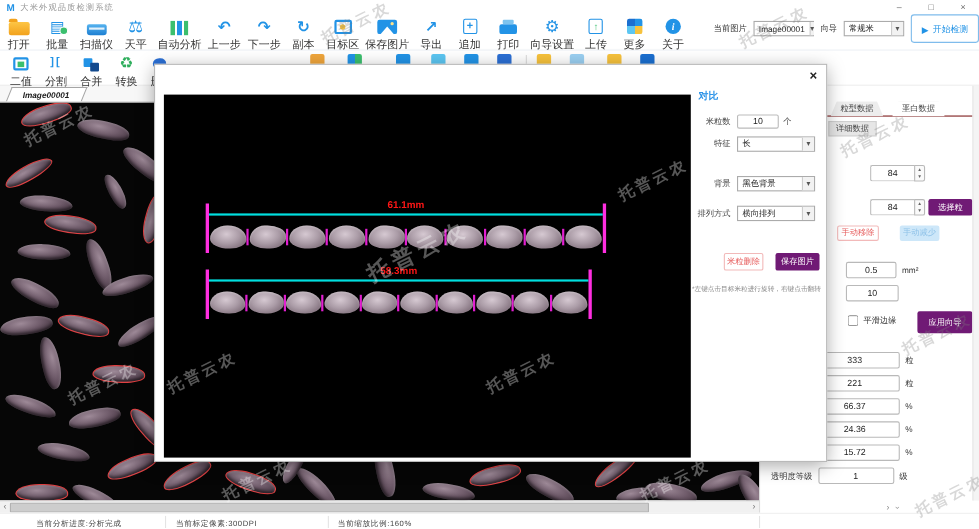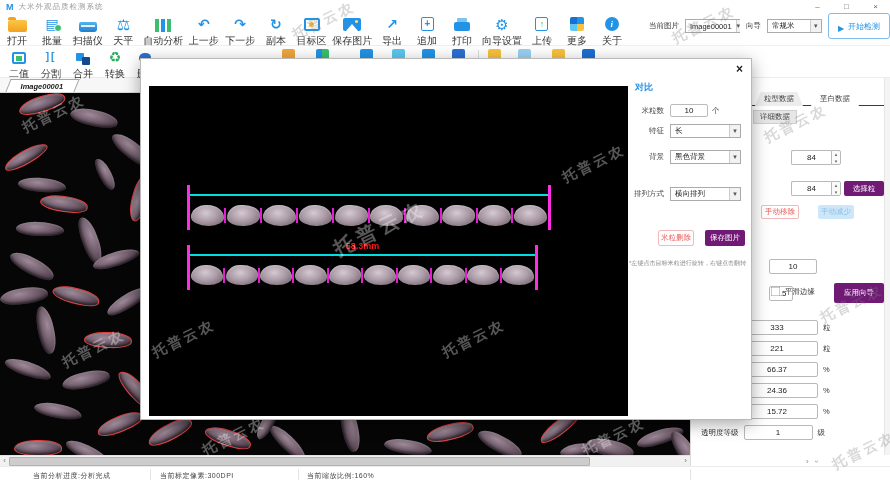--- a/index.html
+++ b/index.html
@@ -373,21 +373,21 @@
       <span class="spin">
           <i class="su"></i>
           <i class="sd"></i>
         </span>
     </div>
     <button class="btn-blue" style="position:absolute;left:153px;top:103px;width:40px;height:15px">选择粒</button>
     <button class="btn-outline-red" style="position:absolute;left:70px;top:127px;width:38px;height:14px">手动移除</button>
     <button class="btn-lightblue" style="position:absolute;left:127px;top:127px;width:36px;height:14px">手动减少</button>
 
     <div class="statrow" style="left:78px;top:160px">
-      <input class="pinput" style="width: 24px; margin-top: 48px;" value="0.5">
+      <input class="pinput" style="width: 46px;" value="0.5">
       <span class="unit">mm²</span>
     </div>
     <div class="statrow" style="left:78px;top:181px">
       <input class="pinput" style="width: 48px;" value="10">
     </div>
     <div class="chkrow" style="position:absolute;left:78px;top:207px">
       <input type="checkbox" style="">
       <span>平滑边缘</span>
     </div>
     <button class="btn-blue" style="position:absolute;left:143px;top:205px;width:50px;height:20px">应用向导</button>
@@ -422,20 +422,21 @@
   <div class="miniarrows">
       <span>›</span>
       <span class="down">›</span>
     </div>
 
   <div class="dialog">
     <span class="dlg-close">×</span>
     <div class="dlg-img">
 
       <div class="mrow" style="left:38px;top:95px;width:364px;height:55px">
+        <span class="mlabel">61.1mm</span>
         <div class="mbar lft"></div>
         <div class="mline"></div>
         <div class="mbar rgt"></div>
         <div class="grow">
           <i class="dg"></i>
             <i class="tick"></i>
           <i class="dg"></i>
             <i class="tick"></i>
           <i class="dg"></i>
             <i class="tick"></i>
@@ -491,21 +492,21 @@
         <input value="10" style="">
         <span class="funit">个</span>
       </div>
       <div class="frow" style="top:64px">
         <span class="flab">特征</span>
         <div class="dd">
             <span class="val">长</span>
             <span class="caret"></span>
           </div>
       </div>
-      <div class="frow" style="top:90px">
+      <div class="frow" style="top:100px">
         <span class="flab">背景</span>
         <div class="dd">
             <span class="val">黑色背景</span>
             <span class="caret"></span>
           </div>
       </div>
       <div class="frow" style="top:127px">
         <span class="flab">排列方式</span>
         <div class="dd">
             <span class="val">横向排列</span>

